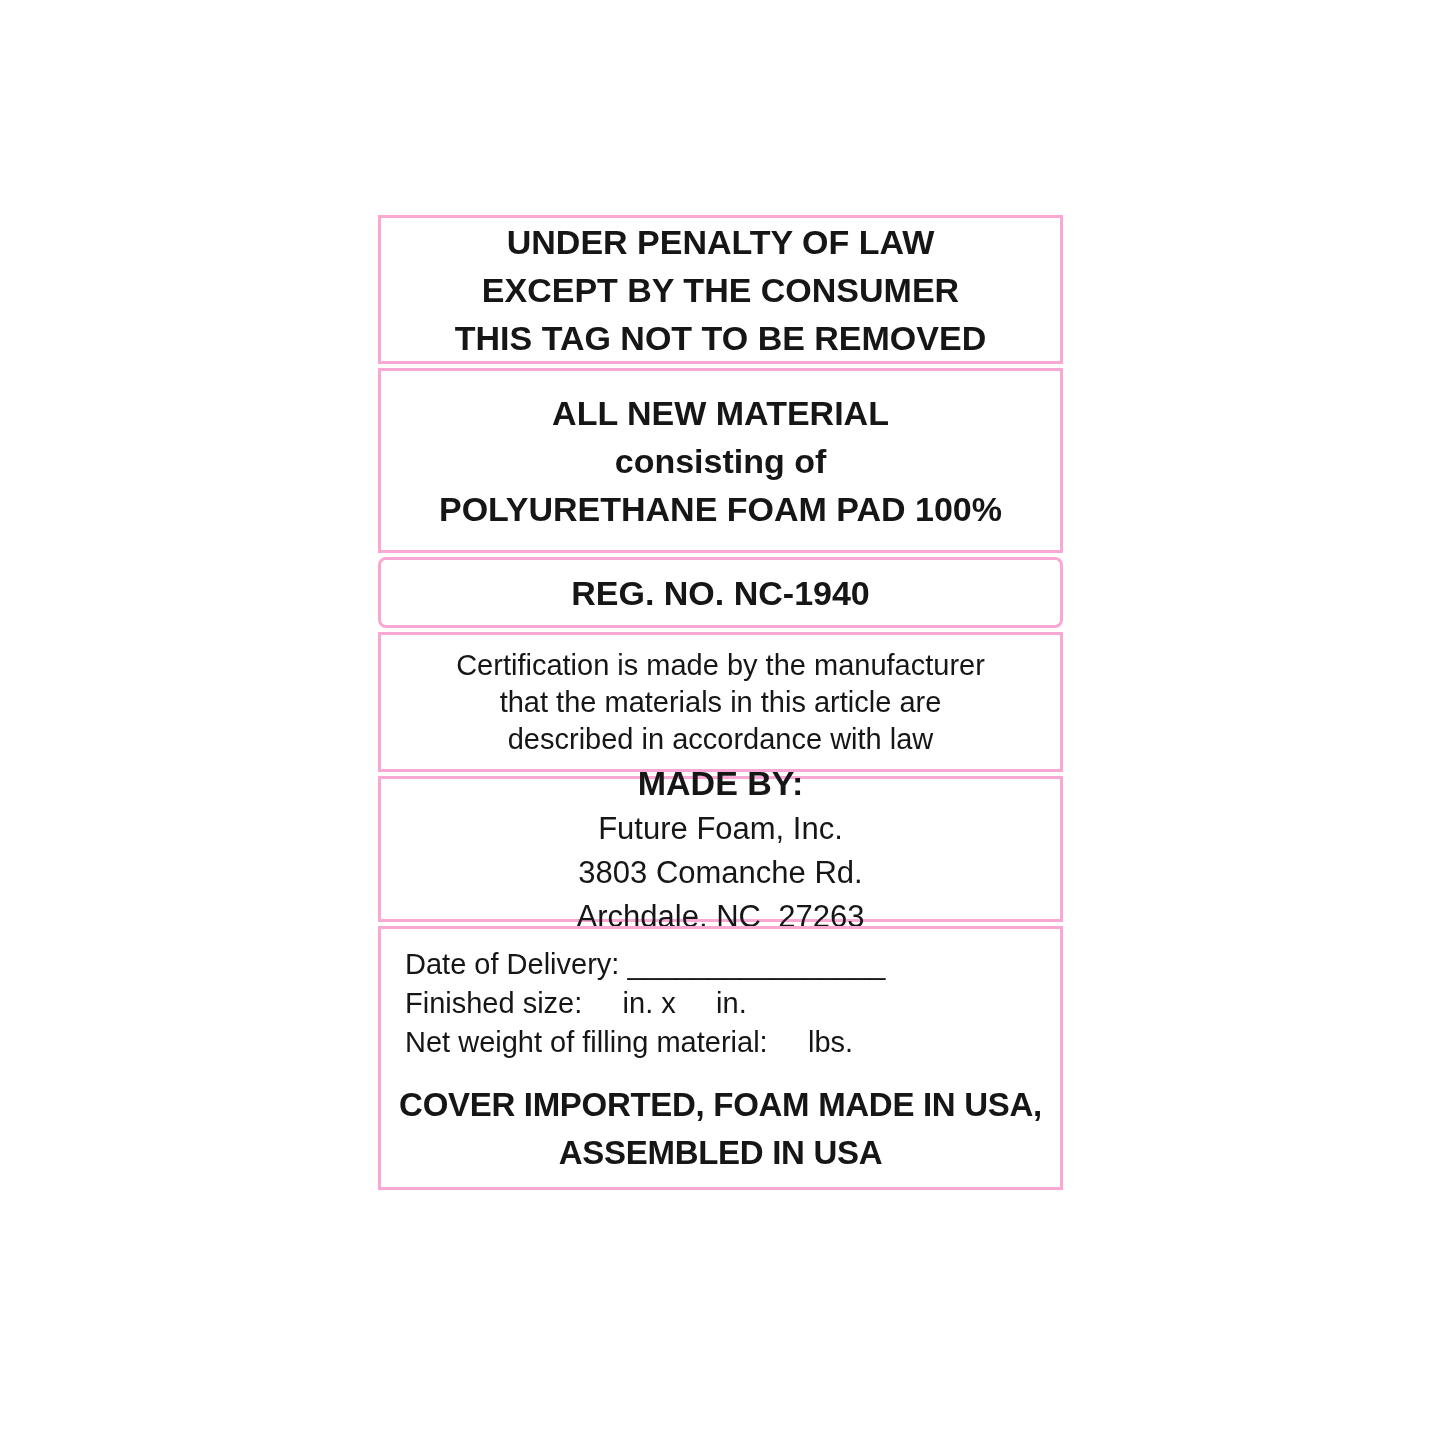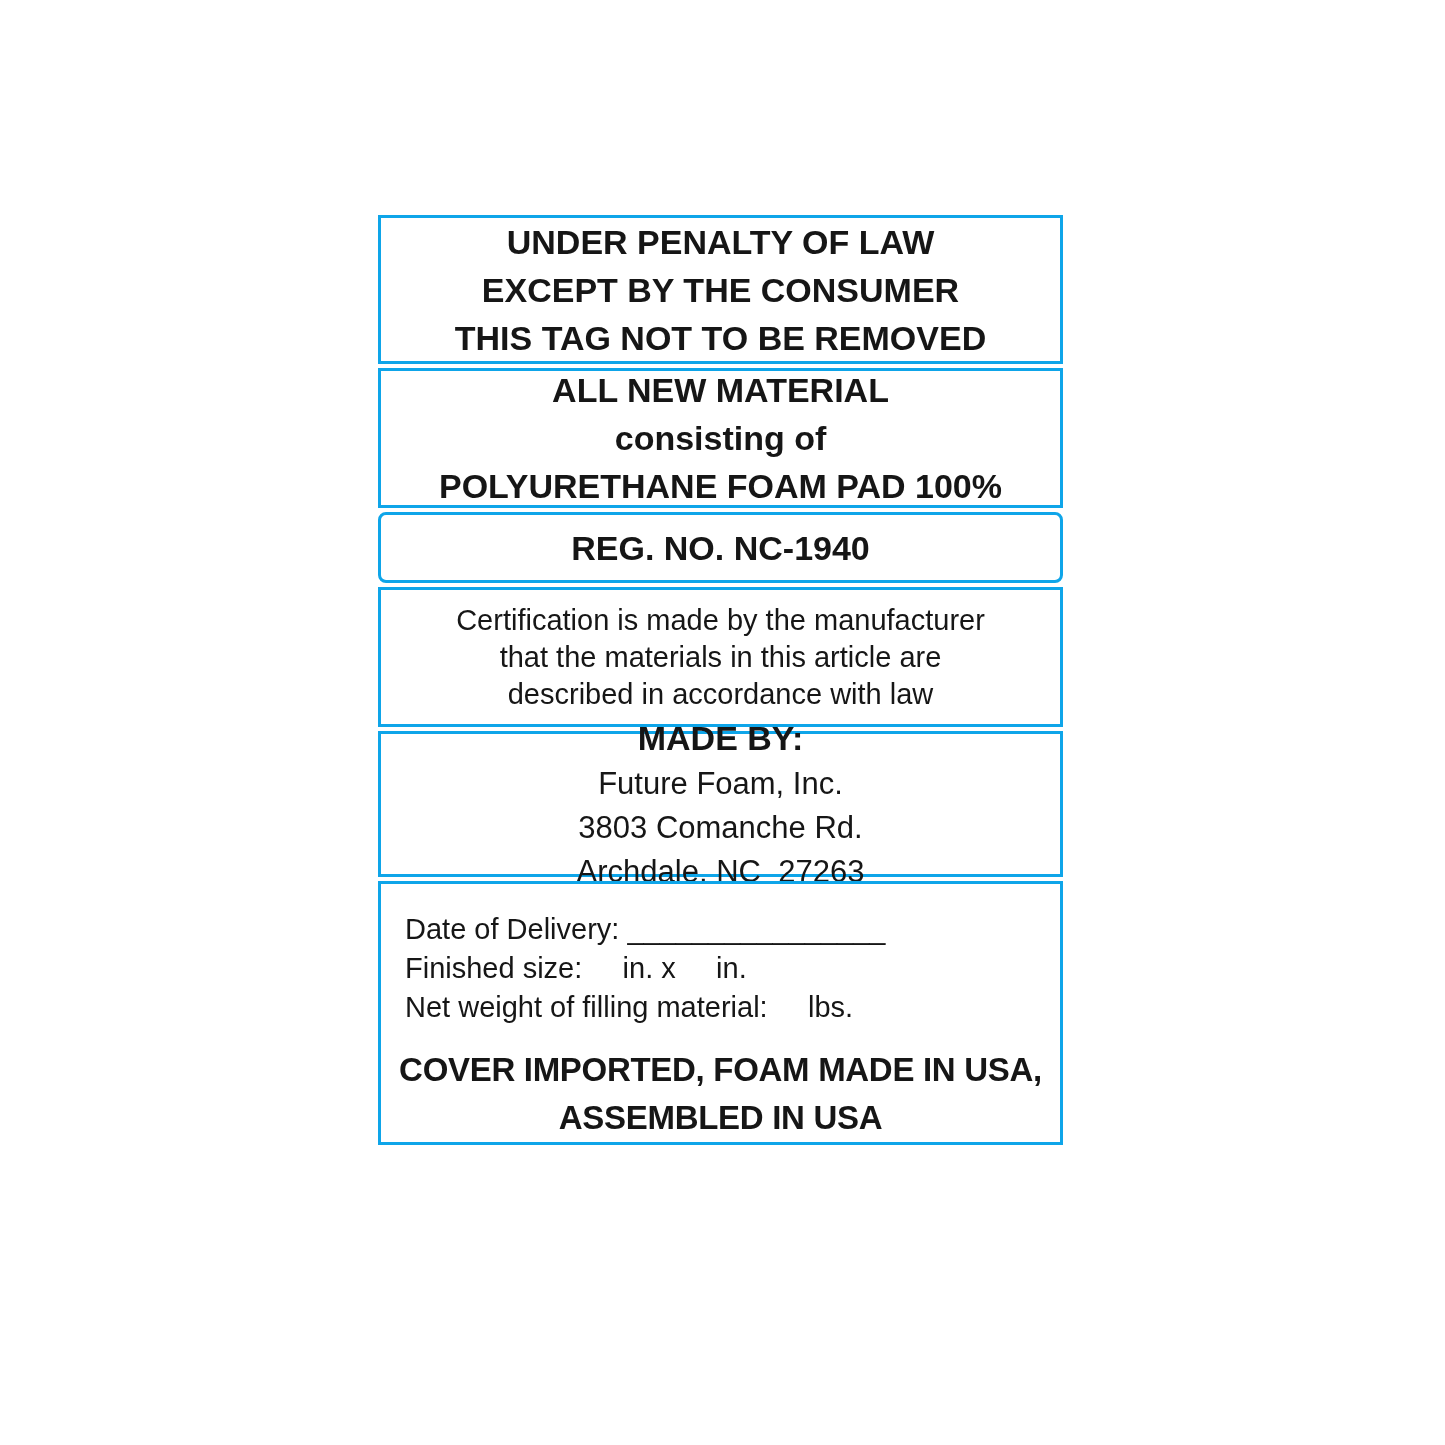--- a/index.html
+++ b/index.html
@@ -20,33 +20,33 @@
     left: 378px;
     top: 215px;
     width: 685px;
     display: flex;
     flex-direction: column;
     gap: 4px;
     color: #161616;
   }
   .sec {
     box-sizing: border-box;
-    border: 3px solid #0ea5e9;
+    border: 3px solid #f9a8d4;
     background: #ffffff;
     display: flex;
     flex-direction: column;
     justify-content: center;
     text-align: center;
   }
   .sec-penalty   { height: 149px; }
-  .sec-material  { height: 140px; }
+  .sec-material  { height: 185px; }
   .sec-reg       { height: 71px; border-radius: 8px; }
   .sec-cert      { height: 140px; }
   .sec-madeby    { height: 146px; }
-  .sec-bottom    { height: 264px; justify-content: flex-end; padding-top: 16px; }
+  .sec-bottom    { height: 264px; justify-content: flex-start; padding-top: 16px; }
 
   .line-bold-lg {
     font-size: 34px;
     font-weight: bold;
     line-height: 48px;
     white-space: pre;
   }
   .line-cert {
     font-size: 29px;
     font-weight: normal;

